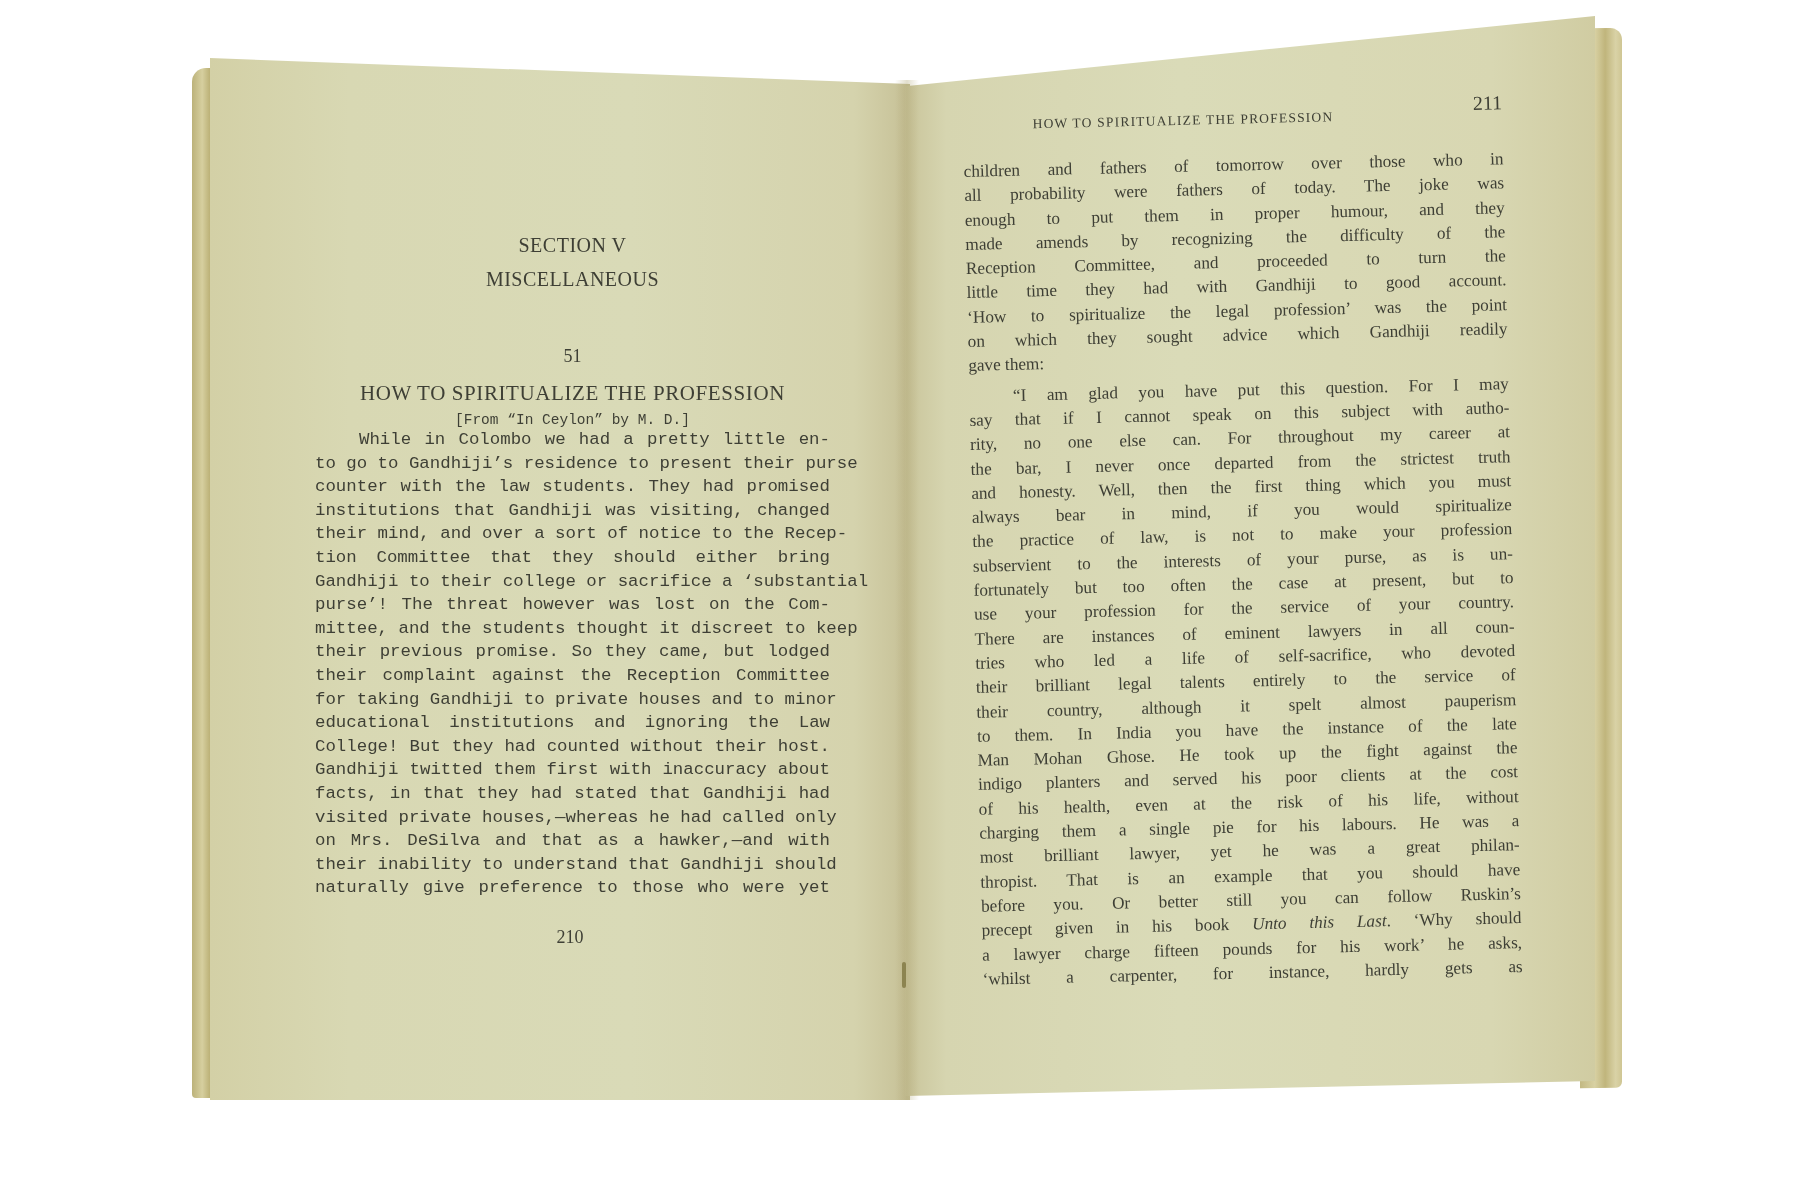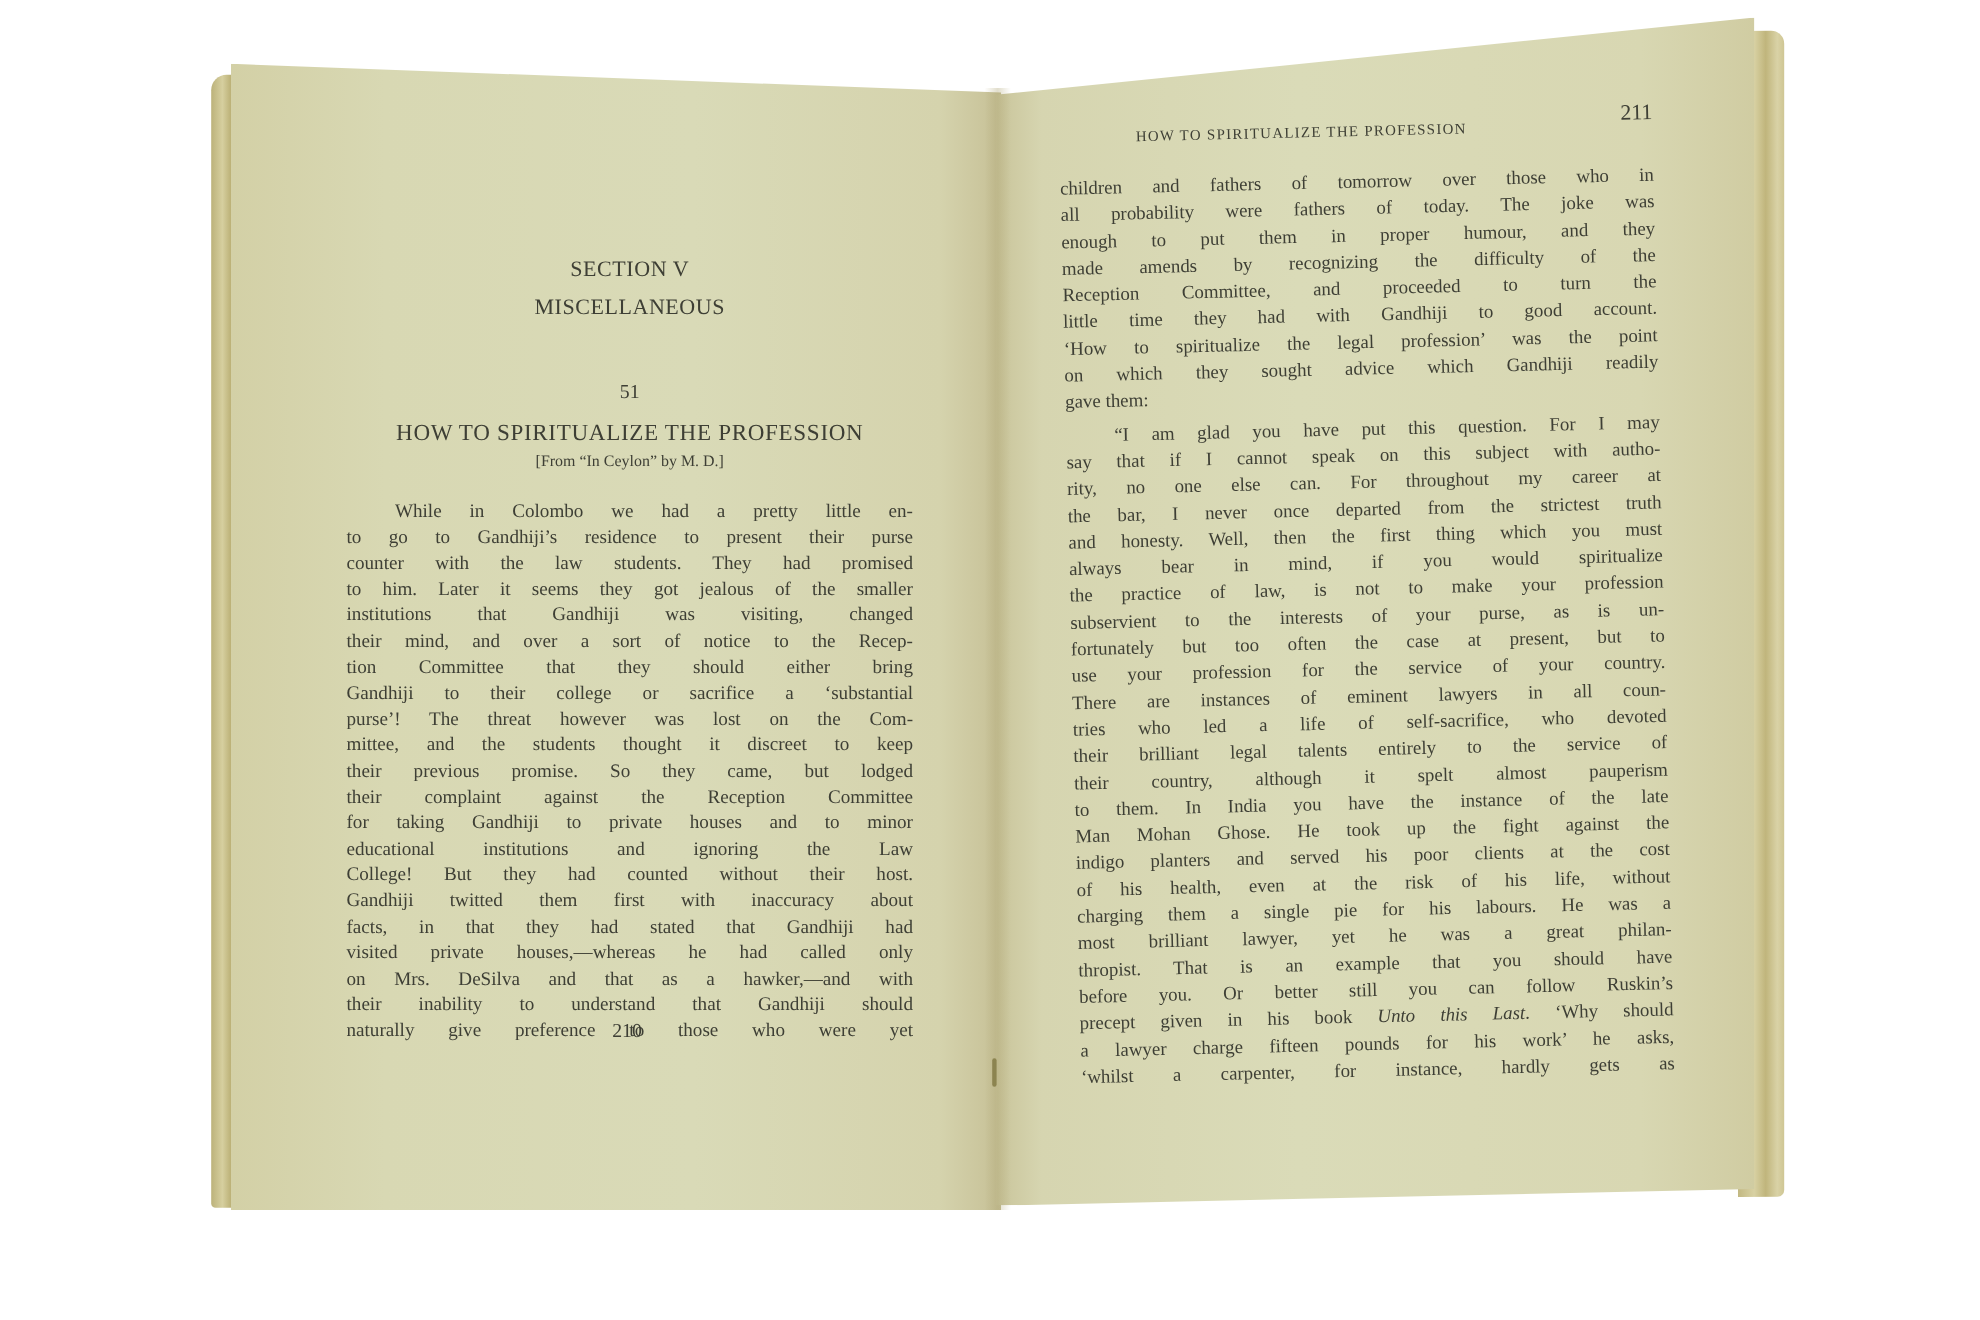--- a/index.html
+++ b/index.html
@@ -35,26 +35,26 @@
     position:absolute; left:895px; top:80px; width:24px; height:1020px;
     background:linear-gradient(90deg,rgba(180,170,120,0) 0%,rgba(170,160,110,0.35) 50%,rgba(180,170,120,0) 100%);
   }
   .text { color:#3e3f35; }
   .left-content { position:absolute; left:315px; top:228px; width:515px; }
   .section-title {
     text-align:center; font-weight:normal; font-size:20px; letter-spacing:0.5px; line-height:34px;
   }
   .sec-num { text-align:center; font-size:18px; margin-top:50px; }
   .chapter-title { text-align:center; font-size:21px; letter-spacing:0.6px; margin-top:14px; }
-  .source { text-align:center; font-size:14.5px; margin-top:6px; }
+  .source { text-align:center; font-size:14.5px; margin-top:6px;font-family:Liberation Mono, monospace; }
   .para { font-size:17.4px; line-height:23.6px; text-align:justify; }
   .para .ln { display:block; text-align:justify; text-align-last:justify; white-space:nowrap; }
   .para .ln.indent { padding-left:44px; }
   .para .ln.last { text-align-last:left; }
-  .left-para { margin-top:24px; }
+  .left-para { margin-top:0;font-family:Liberation Mono, monospace; }
   .pageno-left { position:absolute; left:500px; top:927px; width:140px; text-align:center; font-size:18px; }
 
   .right-wrap {
     position:absolute; left:962px; top:100px; width:540px;
     transform:rotate(-1.35deg); transform-origin:0 0;
   }
   .running-head { position:relative; height:40px; }
   .running-title { position:absolute; left:70px; top:18px; font-size:13.5px; letter-spacing:1.2px; }
   .running-num { position:absolute; right:0; top:4px; font-size:20px; }
   .right-para { margin-top:20px; font-size:17.2px; line-height:24.3px; }
@@ -76,21 +76,20 @@
   <div class="left-content text">
     <div class="section-title">SECTION V</div>
     <div class="section-title">MISCELLANEOUS</div>
     <div class="sec-num">51</div>
     <div class="chapter-title">HOW TO SPIRITUALIZE THE PROFESSION</div>
     <div class="source">[From “In Ceylon” by M. D.]</div>
     <div class="para left-para">
       <span class="ln indent">While in Colombo we had a pretty little en-</span>
       <span class="ln">to go to Gandhiji’s residence to present their purse</span>
       <span class="ln">counter with the law students. They had promised</span>
-      <span class="ln">to him. Later it seems they got jealous of the smaller</span>
       <span class="ln">institutions that Gandhiji was visiting, changed</span>
       <span class="ln">their mind, and over a sort of notice to the Recep-</span>
       <span class="ln">tion Committee that they should either bring</span>
       <span class="ln">Gandhiji to their college or sacrifice a ‘substantial</span>
       <span class="ln">purse’! The threat however was lost on the Com-</span>
       <span class="ln">mittee, and the students thought it discreet to keep</span>
       <span class="ln">their previous promise. So they came, but lodged</span>
       <span class="ln">their complaint against the Reception Committee</span>
       <span class="ln">for taking Gandhiji to private houses and to minor</span>
       <span class="ln">educational institutions and ignoring the Law</span>

